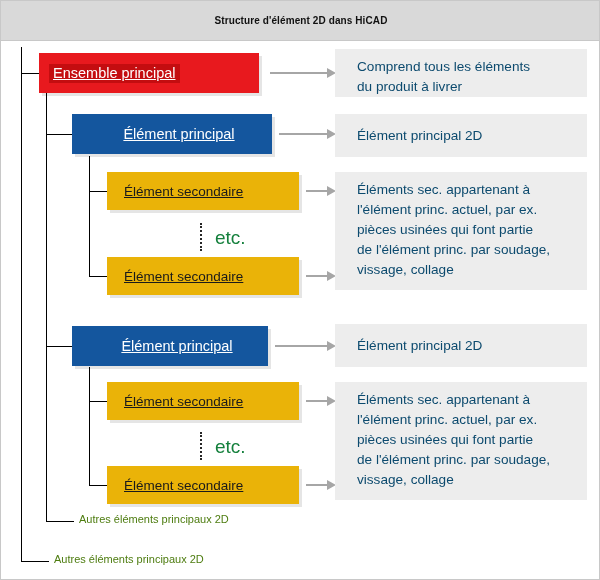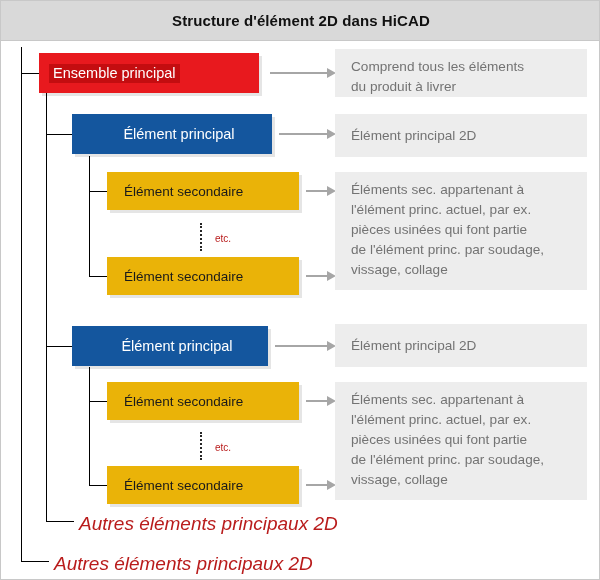--- a/index.html
+++ b/index.html
@@ -30,21 +30,21 @@
     box-sizing: border-box;
   }
   #header-title {
     position: absolute;
     left: 0;
     top: 0;
     width: 600px;
     height: 39px;
     line-height: 39px;
     text-align: center;
-    font-size: 15px;
+    font-size: 10px;
     font-weight: bold;
     color: #111111;
     letter-spacing: 0.1px;
     border-radius: 16px;
   }
 
   
   .vline {
     position: absolute;
     width: 1px;
@@ -65,20 +65,21 @@
   .node {
     position: absolute;
     box-sizing: border-box;
     display: flex;
     align-items: center;
     box-shadow: 3px 3px 0 0 rgba(0,0,0,0.10);
   }
   .node span.node-label {
     display: inline-block;
     white-space: nowrap;
+    text-decoration: underline;
   }
   .node-root {
     background: #e8191e;
   }
   .node-root .node-label {
     color: #ffffff;
     font-size: 14.5px;
     background: #c40d10;
     padding: 1px 4px 2px 4px;
   }
@@ -96,24 +97,24 @@
   .node-sub .node-label {
     color: #1a1a1a;
     font-size: 13.5px;
   }
 
   
   .desc {
     position: absolute;
     box-sizing: border-box;
     background: #ededed;
-    color: #737373;
+    color: #0c4a6e;
     font-size: 13.6px;
     line-height: 20px;
-    padding: 8px 10px 8px 16px;
+    padding: 8px 10px 8px 22px;
     white-space: pre-line;
   }
 
   
   .arrow-shaft {
     position: absolute;
     height: 2px;
     background: #a6a6a6;
   }
   .arrow-head {
@@ -121,31 +122,29 @@
     width: 0;
     height: 0;
     border-top: 5px solid transparent;
     border-bottom: 5px solid transparent;
     border-left: 9px solid #a6a6a6;
   }
 
   
   .leaf-label {
     position: absolute;
+    font-size: 11px;
+    color: #4d7c0f;
+    white-space: nowrap;
+  }
+  .etc-label {
+    position: absolute;
     font-size: 19px;
-    color: #b91c1c;
+    color: #15803d;
     white-space: nowrap;
-    font-style: italic;
-  }
-  .etc-label {
-    position: absolute;
-    font-size: 10px;
-    color: #b91c1c;
-    white-space: nowrap;
-    margin-top: 6px;
   }
 </style>
 </head>
 <body>
 
 <div id="frame">
 
   <div id="header">
     <div id="header-title">Structure d'élément 2D dans HiCAD</div>
   </div>

